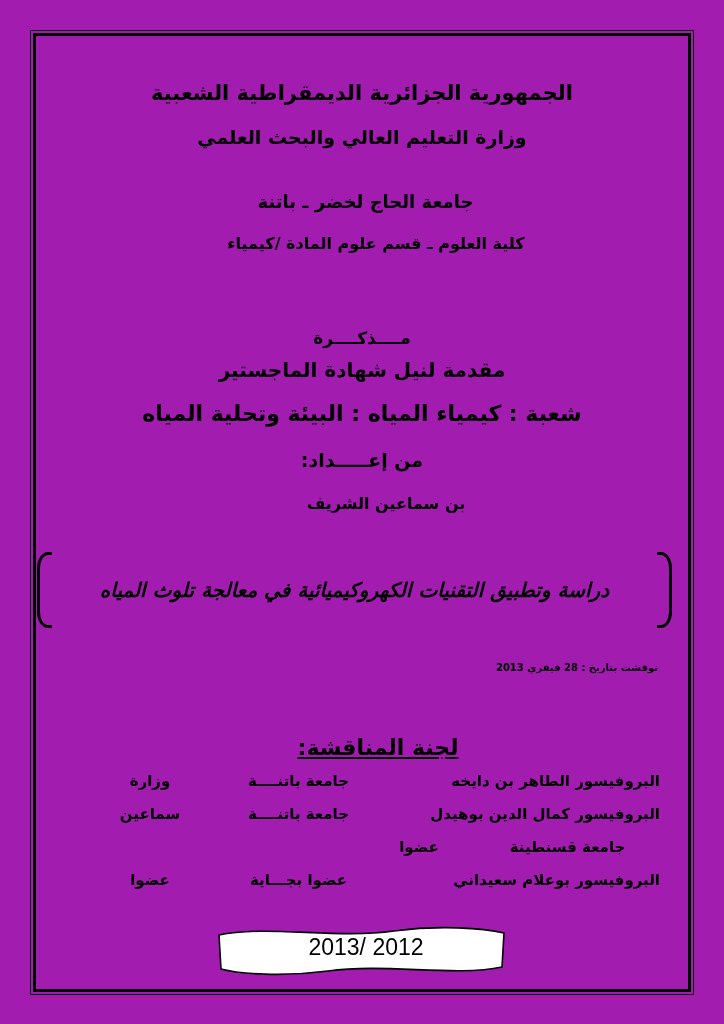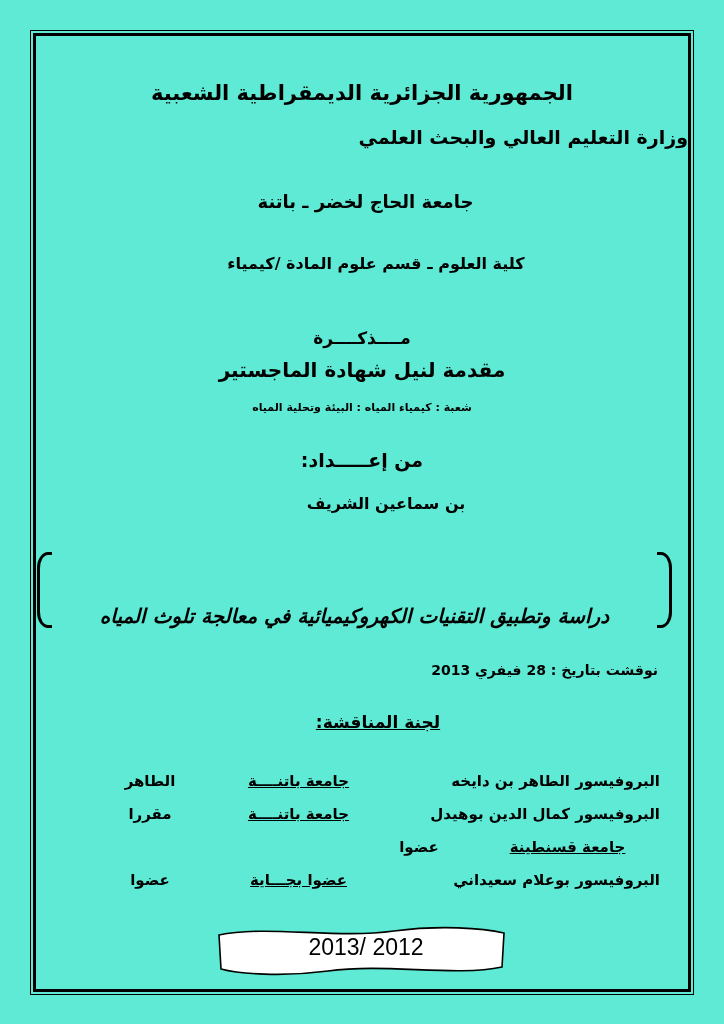--- a/index.html
+++ b/index.html
@@ -1,21 +1,21 @@
 <!DOCTYPE html>
 <html lang="ar"><head>
 <meta charset="utf-8">
 <style>
   html, body { margin: 0; padding: 0; background: #e8e8e8; }
   .page {
     position: relative;
     width: 724px;
     height: 1024px;
     margin: 0 auto;
-    background: #5eead4;
+    background: #a21caf;
     font-family: "DejaVu Sans", sans-serif;
     color: #000;
     overflow: hidden;
   }
   
   .frame-outer {
     position: absolute;
     left: 30px; top: 30px;
     width: 664px; height: 965px;
     border: 1px solid #000;
@@ -27,36 +27,36 @@
     width: 100%; height: 100%;
     border: 3px solid #000;
     box-sizing: border-box;
     direction: rtl;
   }
   .abs { position: absolute; left: 0; right: 0; }
   .center { text-align: center; }
   .b { font-weight: bold; }
 
   .gov-line1   { top: 45px;  font-size: 21px; }
-  .gov-line2   { top: 90px;  font-size: 19px; text-align: right; }
+  .gov-line2   { top: 90px;  font-size: 19px; }
   .univ-line   { top: 155px; font-size: 18px; padding-left: 7px; }
-  .faculty-line{ top: 218px; font-size: 16px; padding-left: 28px; }
+  .faculty-line{ top: 198px; font-size: 16px; padding-left: 28px; }
 
   .memo-word    { top: 292px; font-size: 17px; }
   .memo-subtitle{ top: 322px; font-size: 20px; }
-  .branch-line  { top: 365px; font-size: 11px; }
+  .branch-line  { top: 365px; font-size: 22px; }
   .prepared-by  { top: 413px; font-size: 19px; }
   .author-name  { top: 458px; font-size: 16px; padding-left: 48px; }
 
   .thesis-banner {
     position: absolute;
     top: 516px; left: 1px; right: 16px;
     height: 76px;
     display: flex;
-    align-items: flex-end;
+    align-items: center;
     direction: ltr;
   }
   .bracket { flex: 0 0 15px; height: 76px; box-sizing: border-box; }
   .bracket-left {
     border: 3px solid #000; border-right: none;
     border-radius: 11px 0 0 11px / 16px 0 0 16px;
   }
   .bracket-right {
     border: 3px solid #000; border-left: none;
     border-radius: 0 11px 11px 0 / 0 16px 16px 0;
@@ -67,45 +67,45 @@
     text-align: center;
     font-size: 20px;
     font-style: italic;
     font-weight: bold;
     padding: 0 8px;
   }
 
   .defense-date {
     top: 626px;
     left: auto; right: 30px;
-    font-size: 14px;
+    font-size: 10px;
     text-align: right;
   }
 
   .committee-heading {
-    top: 676px;
-    font-size: 17px;
+    top: 699px;
+    font-size: 22px;
     text-decoration: underline;
     margin-left: 32px;
   }
   .committee-table {
     position: absolute;
     top: 736px; left: 0; right: 0;
   }
   .committee-row {
     display: flex;
     direction: rtl;
     align-items: baseline;
     height: 33px;
     padding: 0 28px 0 58px;
     font-size: 15px;
     font-weight: bold;
   }
   .cell-name { flex: 1 1 auto; text-align: right; }
-  .cell-university { flex: 0 0 185px; text-align: center; text-decoration: underline; }
+  .cell-university { flex: 0 0 185px; text-align: center; }
   .cell-role { flex: 0 0 112px; text-align: center; }
 
   .year-banner {
     position: absolute;
     top: 884px; left: 50%;
     transform: translateX(-50%);
     width: 302px; height: 62px;
   }
   .year-banner svg { display: block; }
   .year-text {
@@ -149,26 +149,26 @@
       </div>
 
       <div class="abs b defense-date">نوقشت بتاريخ : 28 فيفري 2013</div>
 
       <div class="abs center b committee-heading">لجنة المناقشة:</div>
 
       <div class="committee-table">
         <div class="committee-row">
           <span class="cell-name">البروفيسور الطاهر بن دايخه</span>
           <span class="cell-university">جامعة باتنــــة</span>
-          <span class="cell-role">الطاهر</span>
+          <span class="cell-role">وزارة</span>
         </div>
         <div class="committee-row">
           <span class="cell-name">البروفيسور كمال الدين بوهيدل</span>
           <span class="cell-university">جامعة باتنــــة</span>
-          <span class="cell-role">مقررا</span>
+          <span class="cell-role">سماعين</span>
         </div>
         <div class="committee-row">
           <span class="cell-university">جامعة قسنطينة</span>
           <span class="cell-role">عضوا</span>
         </div>
         <div class="committee-row">
           <span class="cell-name">البروفيسور بوعلام سعيداني</span>
           <span class="cell-university">عضوا بجـــاية</span>
           <span class="cell-role">عضوا</span>
         </div>

